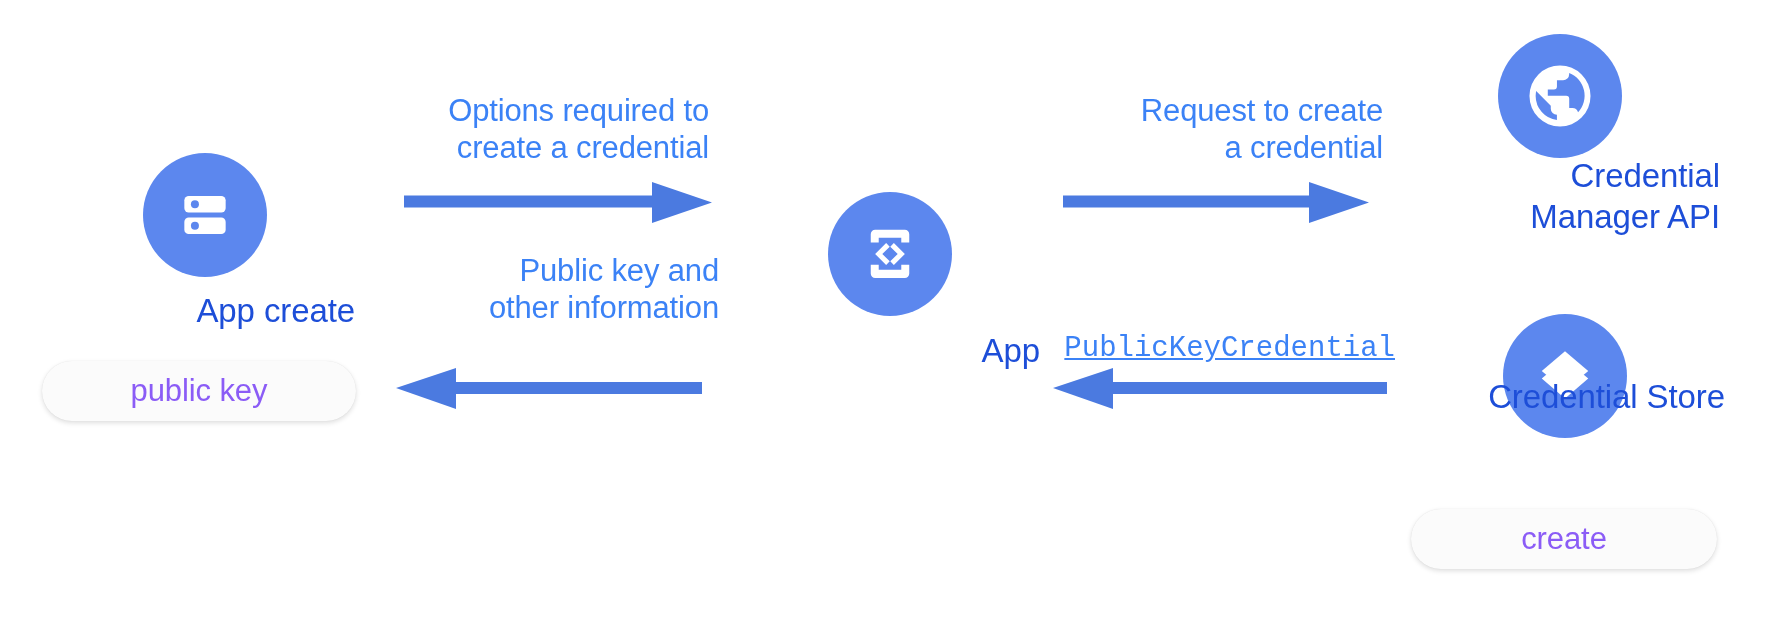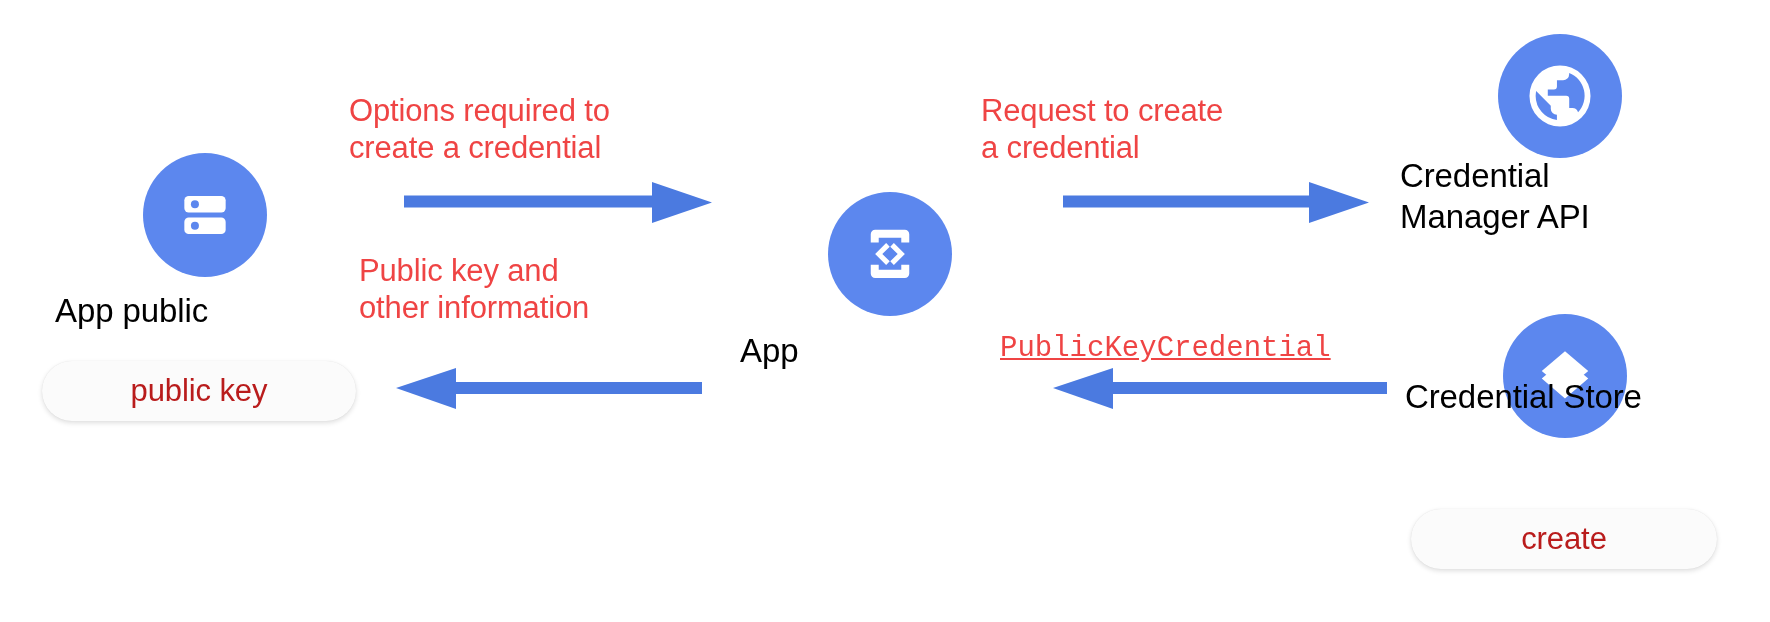--- a/index.html
+++ b/index.html
@@ -29,56 +29,56 @@
     border-radius: 50%;
     background: #5c87ee;
     display: flex;
     align-items: center;
     justify-content: center;
   }
   .circle svg { display: block; }
 
   .node-label {
     position: absolute;
-    text-align: left;
-    color: #000000;
+    text-align: right;
+    color: #1d4ed8;
     font-family: "Liberation Sans", sans-serif;
     font-size: 33px;
     line-height: 41px;
     font-weight: 400;
     letter-spacing: -0.1px;
     white-space: pre-line;
   }
 
   
   .chip {
     position: absolute;
     background: #fbfbfb;
     border-radius: 999px;
     box-shadow: 0 2px 5px rgba(0,0,0,0.13), 0 0 1px rgba(0,0,0,0.10);
     display: flex;
     align-items: center;
     justify-content: center;
-    color: #b91c1c;
+    color: #8b5cf6;
     font-family: "Liberation Sans", sans-serif;
     font-size: 31px;
     letter-spacing: -0.1px;
   }
 
   
   .arrow {
     position: absolute;
   }
   .arrow svg { display: block; overflow: visible; }
 
   
   .edge-label {
     position: absolute;
-    text-align: left;
-    color: #ef4444;
+    text-align: right;
+    color: #3b82f6;
     font-family: "Liberation Sans", sans-serif;
     font-size: 31px;
     line-height: 37px;
     font-weight: 400;
     letter-spacing: -0.15px;
     white-space: pre-line;
   }
   .edge-label.mono {
     font-family: "Liberation Mono", "DejaVu Sans Mono", monospace;
     font-size: 29px;
@@ -95,21 +95,21 @@
     <div class="circle" style="left:143px; top:153px; width:124px; height:124px;">
       <span>
         <svg width="62" height="62" viewBox="0 0 24 24" aria-hidden="true">
           <rect x="4" y="4.6" width="16" height="6.4" rx="1.7" fill="#ffffff"></rect>
           <rect x="4" y="13" width="16" height="6.4" rx="1.7" fill="#ffffff"></rect>
           <circle cx="8.1" cy="7.8" r="1.55" fill="#5c87ee"></circle>
           <circle cx="8.1" cy="16.2" r="1.55" fill="#5c87ee"></circle>
         </svg>
       </span>
     </div>
-    <div class="node-label" style="left:55px; top:290px; width:300px;">App public</div>
+    <div class="node-label" style="left:55px; top:290px; width:300px;">App create</div>
     <div class="chip" style="left:42px; top:361px; width:314px; height:60px;">public key</div>
   </div>
 
   <div>
     <div class="edge-label" style="left:349px; top:92px; width:360px;">Options required to
 create a credential</div>
     <div class="arrow" style="left:404px; top:180px;">
       <svg width="310" height="46" viewBox="0 0 310 46" aria-hidden="true">
         <rect x="0" y="15.5" width="252" height="12" fill="#4b7ae0"></rect>
         <polygon points="248,2 308,22.5 248,43" fill="#4b7ae0"></polygon>
@@ -139,21 +139,21 @@
 
           <path d="M10.6 8.0 L11.9 9.35 L9.2 12.0 L11.9 14.65 L10.6 16.0 L6.6 12.0 Z" fill="#ffffff"></path>
           <path d="M13.4 8.0 L17.4 12.0 L13.4 16.0 L12.1 14.65 L14.8 12.0 L12.1 9.35 Z" fill="#ffffff"></path>
         </svg>
       </span>
     </div>
     <div class="node-label" style="left:740px; top:330px; width:300px;">App</div>
   </div>
 
   <div>
-    <div class="edge-label" style="left:981px; top:92px; width:360px;">Request to create
+    <div class="edge-label" style="left:1023px; top:92px; width:360px;">Request to create
 a credential</div>
     <div class="arrow" style="left:1063px; top:180px;">
       <svg width="310" height="46" viewBox="0 0 310 46" aria-hidden="true">
         <rect x="0" y="15.5" width="250" height="12" fill="#4b7ae0"></rect>
         <polygon points="246,2 306,22.5 246,43" fill="#4b7ae0"></polygon>
       </svg>
     </div>
   </div>
 
   <div>

